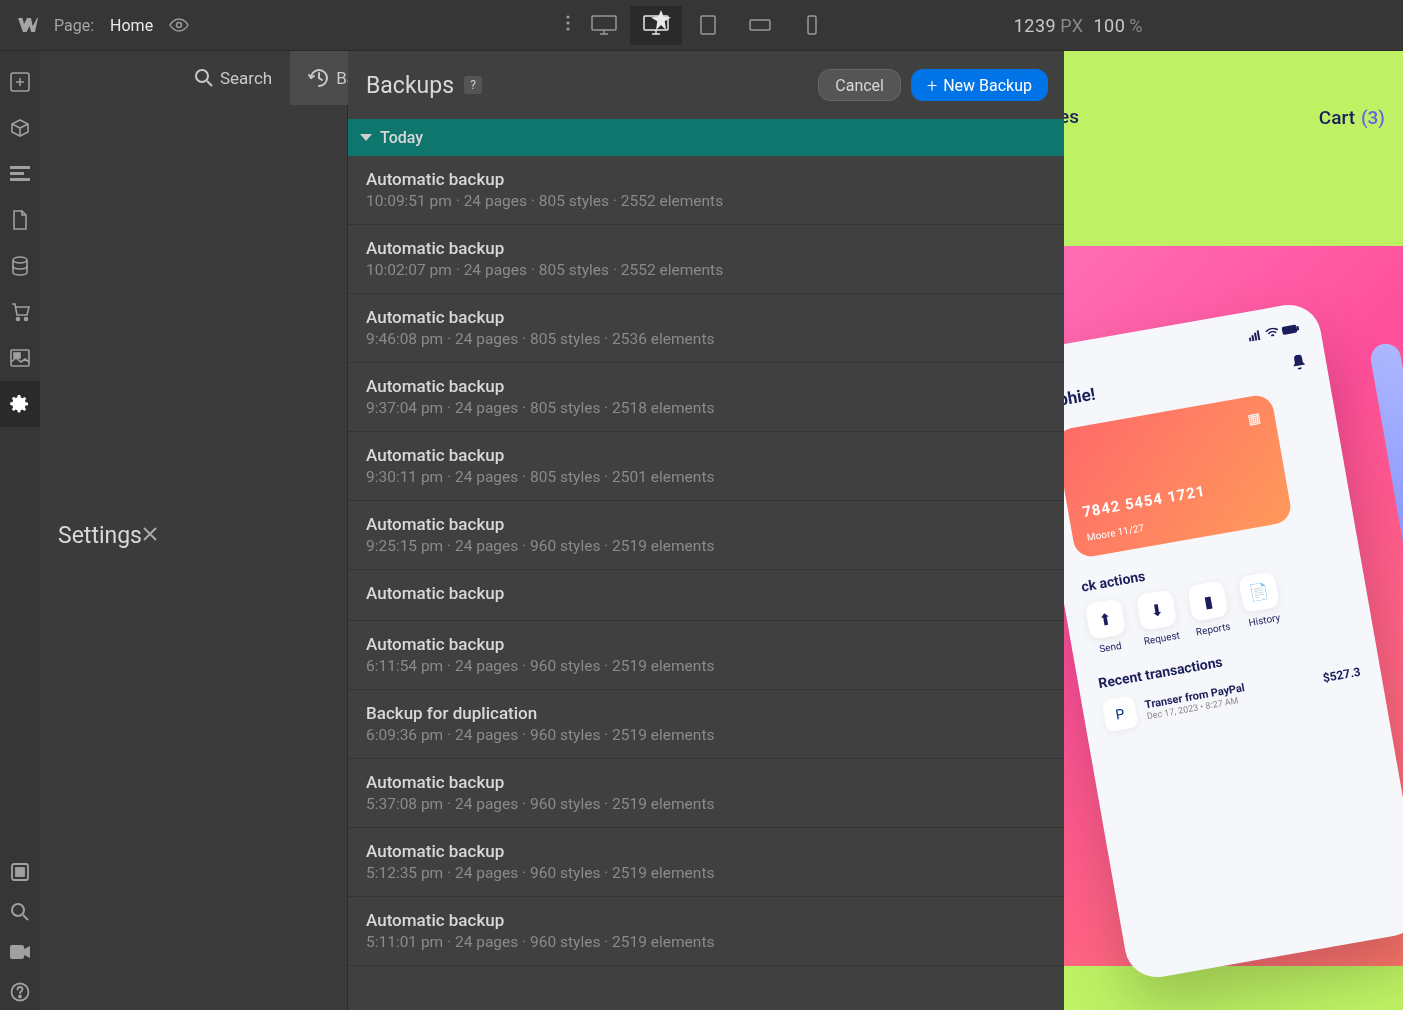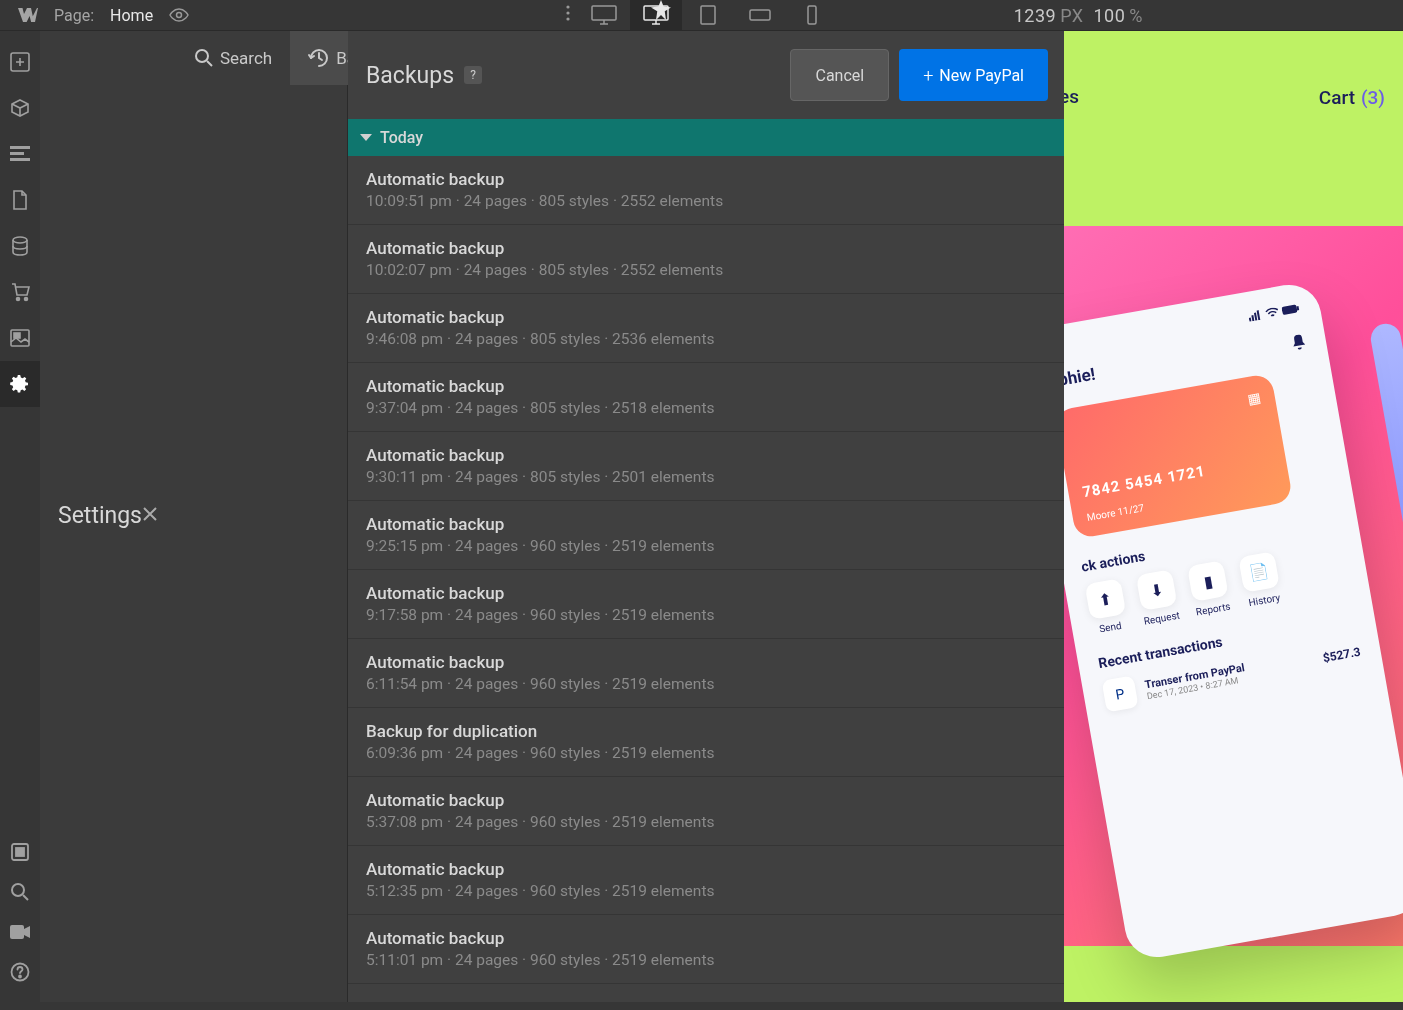--- a/index.html
+++ b/index.html
@@ -1,17 +1,17 @@
 <!DOCTYPE html>
 <html><head>
 <meta charset="utf-8">
 <style>
 *{margin:0;padding:0;box-sizing:border-box;font-family:-apple-system,BlinkMacSystemFont,"Segoe UI",Roboto,Arial,sans-serif}
 body{background:#363636;color:#d2d2d2;width:1403px;height:1010px;overflow:hidden;position:relative}
-.topbar{height:31px;background:#363636;display:flex;align-items:center;padding:0 8px;border-bottom:1px solid #2a2a2a;position:relative;z-index:5}
+.topbar{height:51px;background:#363636;display:flex;align-items:center;padding:0 8px;border-bottom:1px solid #2a2a2a;position:relative;z-index:5}
 .w-logo{width:38px;display:flex;align-items:center;justify-content:center}
 .w-logo svg{fill:#a5a5a5}
 .page-label{color:#a5a5a5;font-size:16px;margin-left:8px}
 .page-name{color:#e8e8e8;font-size:16px;margin-left:16px}
 .eye-icon{margin-left:16px;color:#888;display:flex}
 .bp-group{position:absolute;left:50%;transform:translateX(-50%);display:flex;align-items:center;height:100%}
 .bp-btn{width:52px;height:39px;display:flex;align-items:center;justify-content:center;color:#999;position:relative}
 .bp-btn.active{background:#2a2a2a}
 .bp-btn svg{width:26px;height:20px}
 .bp-dots{margin-right:8px;color:#999}
@@ -29,21 +29,21 @@
 .close-x{color:#aaa}
 .nav-item{display:flex;align-items:center;height:54px;padding:0 18px;color:#c9c9c9;font-size:17px;gap:6px;cursor:pointer}
 .nav-item.active{background:#4b4b4b;position:relative}
 .nav-item .chev{margin-left:auto;color:#aaa}
 .nav-item svg{flex-shrink:0}
 .backups-panel{flex:1;background:#404040;display:flex;flex-direction:column;min-width:0;z-index:5;max-width:716px}
 .backups-hdr{display:flex;align-items:center;padding:18px 16px 18px 18px;gap:10px}
 .backups-title{font-size:23px;color:#d8d8d8;font-weight:400}
 .help-badge{width:18px;height:18px;border-radius:3px;background:#555;color:#ccc;font-size:12px;display:flex;align-items:center;justify-content:center}
 .hdr-actions{margin-left:auto;display:flex;gap:10px}
-.btn{height:52px;border:none;padding:0 24px;font-size:16px;border-radius:4px;cursor:pointer;display:flex;align-items:center;gap:6px}
+.btn{height:32px;border:none;padding:0 16px;font-size:16px;border-radius:12px;cursor:pointer;display:flex;align-items:center;gap:6px}
 .btn-cancel{background:#555;color:#d8d8d8;border:1px solid #666}
 .btn-primary{background:#0073e6;color:#fff}
 .btn-primary .plus{font-size:18px;font-weight:300}
 .date-row{background:#0f766e;height:37px;display:flex;align-items:center;padding:0 12px;gap:8px;font-size:16px;color:#d8d8d8;font-weight:500}
 .date-row .caret{width:0;height:0;border-left:6px solid transparent;border-right:6px solid transparent;border-top:7px solid #d0d0d0}
 .backup-item{padding:13px 18px 14px;border-bottom:1px solid #353535;cursor:pointer}
 .backup-name{font-size:17px;color:#d8d8d8;font-weight:500;margin-bottom:3px}
 .backup-meta{font-size:15.5px;color:#8a8a8a}
 .canvas{position:absolute;left:1063px;top:0;right:0;bottom:0;background:#bef264;z-index:1;overflow:hidden}
 .canvas-nav{position:absolute;top:55px;right:18px;display:flex;align-items:center;font-size:19px;color:#1b1e5a;font-weight:500;gap:6px}
@@ -259,21 +259,21 @@
   <div class="backups-panel">
     <div class="backups-hdr">
       <span class="backups-title">Backups</span>
       <span class="help-badge">?</span>
       <div class="hdr-actions">
         <button class="btn btn-cancel">
             <span>Cancel</span>
           </button>
         <button class="btn btn-primary">
             <span class="plus">+</span>
-            <span>New PayPal</span>
+            <span>New Backup</span>
           </button>
       </div>
     </div>
     <div id="backup-groups">
         <div class="date-row">
           <span class="caret"></span>
           <span>Today</span>
         </div>
         <div class="backup-item">
           <div class="backup-name">Automatic backup</div>
@@ -294,21 +294,20 @@
         <div class="backup-item">
           <div class="backup-name">Automatic backup</div>
           <div class="backup-meta">9:30:11 pm · 24 pages · 805 styles · 2501 elements</div>
         </div>
         <div class="backup-item">
           <div class="backup-name">Automatic backup</div>
           <div class="backup-meta">9:25:15 pm · 24 pages · 960 styles · 2519 elements</div>
         </div>
         <div class="backup-item">
           <div class="backup-name">Automatic backup</div>
-          <div class="backup-meta">9:17:58 pm · 24 pages · 960 styles · 2519 elements</div>
         </div>
         <div class="backup-item">
           <div class="backup-name">Automatic backup</div>
           <div class="backup-meta">6:11:54 pm · 24 pages · 960 styles · 2519 elements</div>
         </div>
         <div class="backup-item">
           <div class="backup-name">Backup for duplication</div>
           <div class="backup-meta">6:09:36 pm · 24 pages · 960 styles · 2519 elements</div>
         </div>
         <div class="backup-item">

